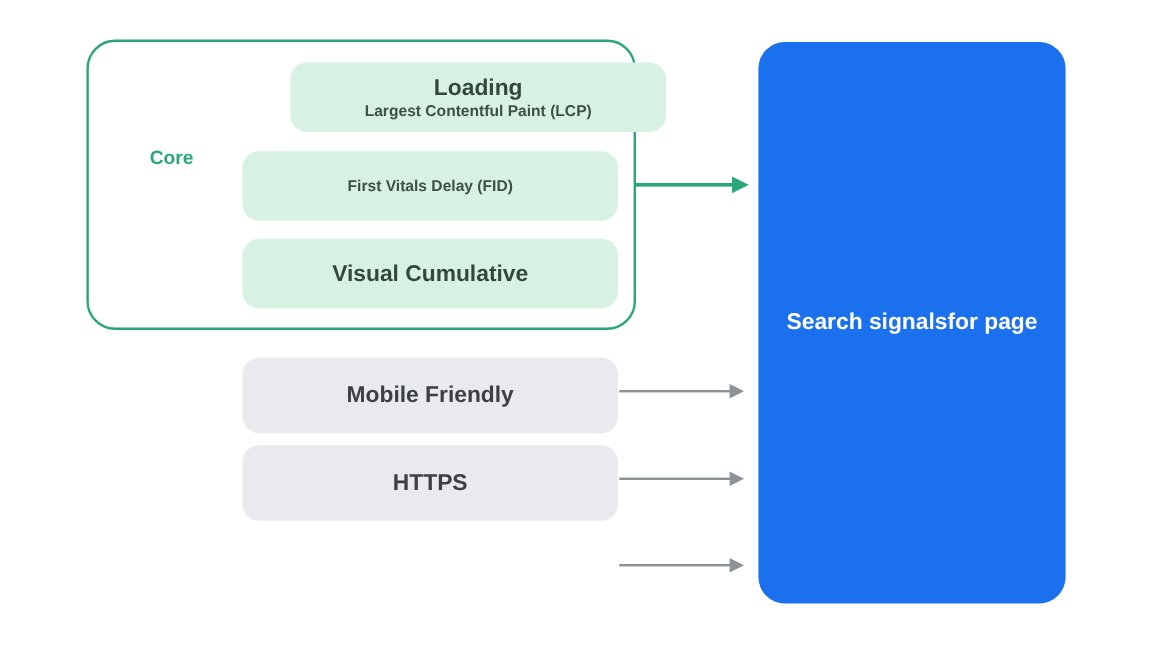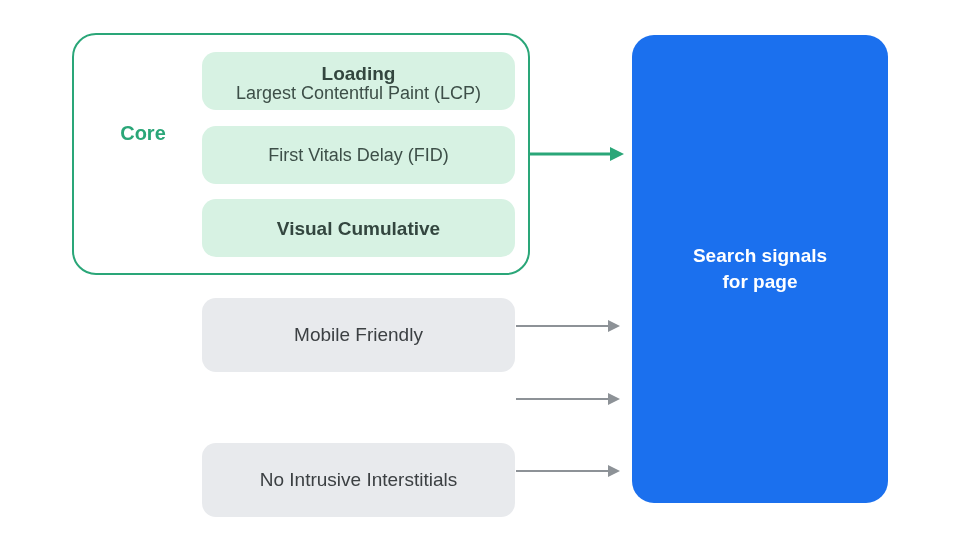--- a/index.html
+++ b/index.html
@@ -35,21 +35,21 @@
     border: 2.5px solid var(--green);
     border-radius: 24px;
     box-sizing: border-box;
     background: transparent;
   }
   .cwv-label {
     position: absolute;
     left: 88px; top: 119px;
     width: 110px;
     text-align: center;
-    font-size: 20px;
+    font-size: 16px;
     line-height: 28px;
     font-weight: 700;
     color: var(--green);
   }
   .cwv-label span { display: block; }
 
   .vital-card {
     position: absolute;
     left: 202px;
     width: 313px; height: 58px;
@@ -61,41 +61,41 @@
     justify-content: center;
     text-align: center;
   }
   .vital-card .title {
     font-size: 19px;
     line-height: 23px;
     font-weight: 600;
     color: var(--card-title);
   }
   .vital-card .subtitle {
-    font-size: 18px;
+    font-size: 13px;
     line-height: 16px;
-    font-weight: 400;
+    font-weight: 700;
     color: var(--card-subtitle);
   }
-  .vital-1 { top: 52px; }
+  .vital-1 { top: 52px; margin-left: 40px; }
   .vital-2 { top: 126px; }
   .vital-3 { top: 199px; }
 
   
   .signal-box {
     position: absolute;
     left: 202px;
-    width: 313px; height: 74px;
+    width: 313px; height: 63px;
     background: var(--gray-fill);
     border-radius: 14px;
     display: flex;
     align-items: center;
     justify-content: center;
     font-size: 19px;
-    font-weight: 400;
+    font-weight: 700;
     color: var(--dark-text);
   }
   .signal-1 { top: 298px; }
   .signal-2 { top: 371px; }
   .signal-3 { top: 443px; }
 
   
   .arrow { position: absolute; }
   .arrow .line {
     position: absolute;
@@ -128,21 +128,21 @@
   .arrow-g3 { top: 464px; }
 
   
   .result-panel {
     position: absolute;
     left: 632px; top: 35px;
     width: 256px; height: 468px;
     background: var(--blue);
     border-radius: 22px;
     display: flex;
-    flex-direction: column;
+    flex-direction: row;
     align-items: center;
     justify-content: center;
     text-align: center;
     color: var(--white);
     font-size: 19px;
     line-height: 26px;
     font-weight: 700;
   }
   .result-panel span { display: block; }
 </style>
@@ -169,22 +169,22 @@
   </div>
 
   <div class="arrow arrow-green">
     <div class="line"></div>
     <div class="head"></div>
   </div>
 
   <div class="signal-box signal-1">
     <span>Mobile Friendly</span>
   </div>
-  <div class="signal-box signal-3">
-    <span>No Intrusive Interstitials</span>
+  <div class="signal-box signal-2">
+    <span>HTTPS</span>
   </div>
 
   <div class="arrow arrow-gray arrow-g1">
     <div class="line"></div>
     <div class="head"></div>
   </div>
   <div class="arrow arrow-gray arrow-g2">
     <div class="line"></div>
     <div class="head"></div>
   </div>

